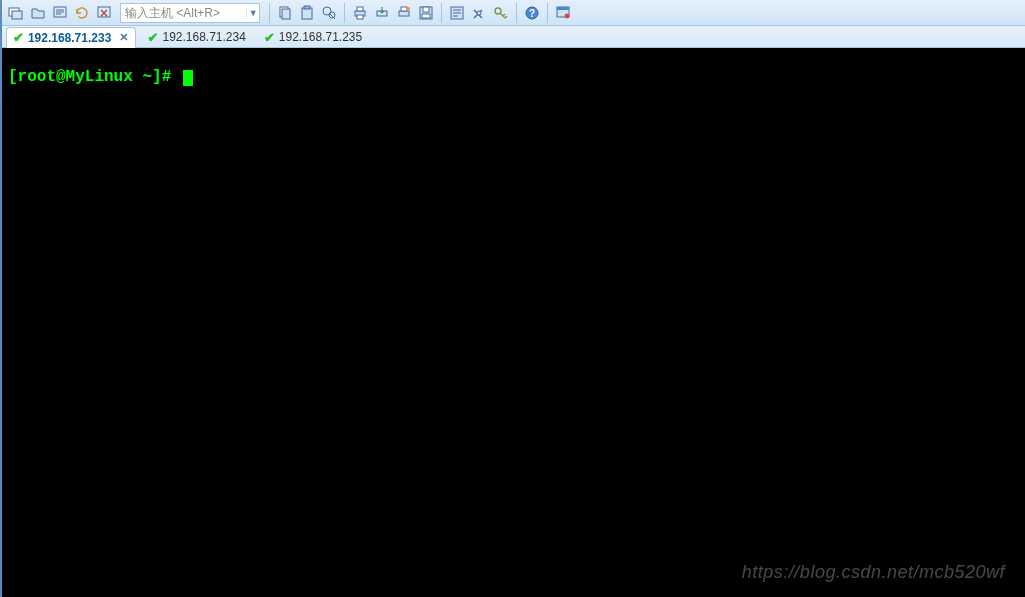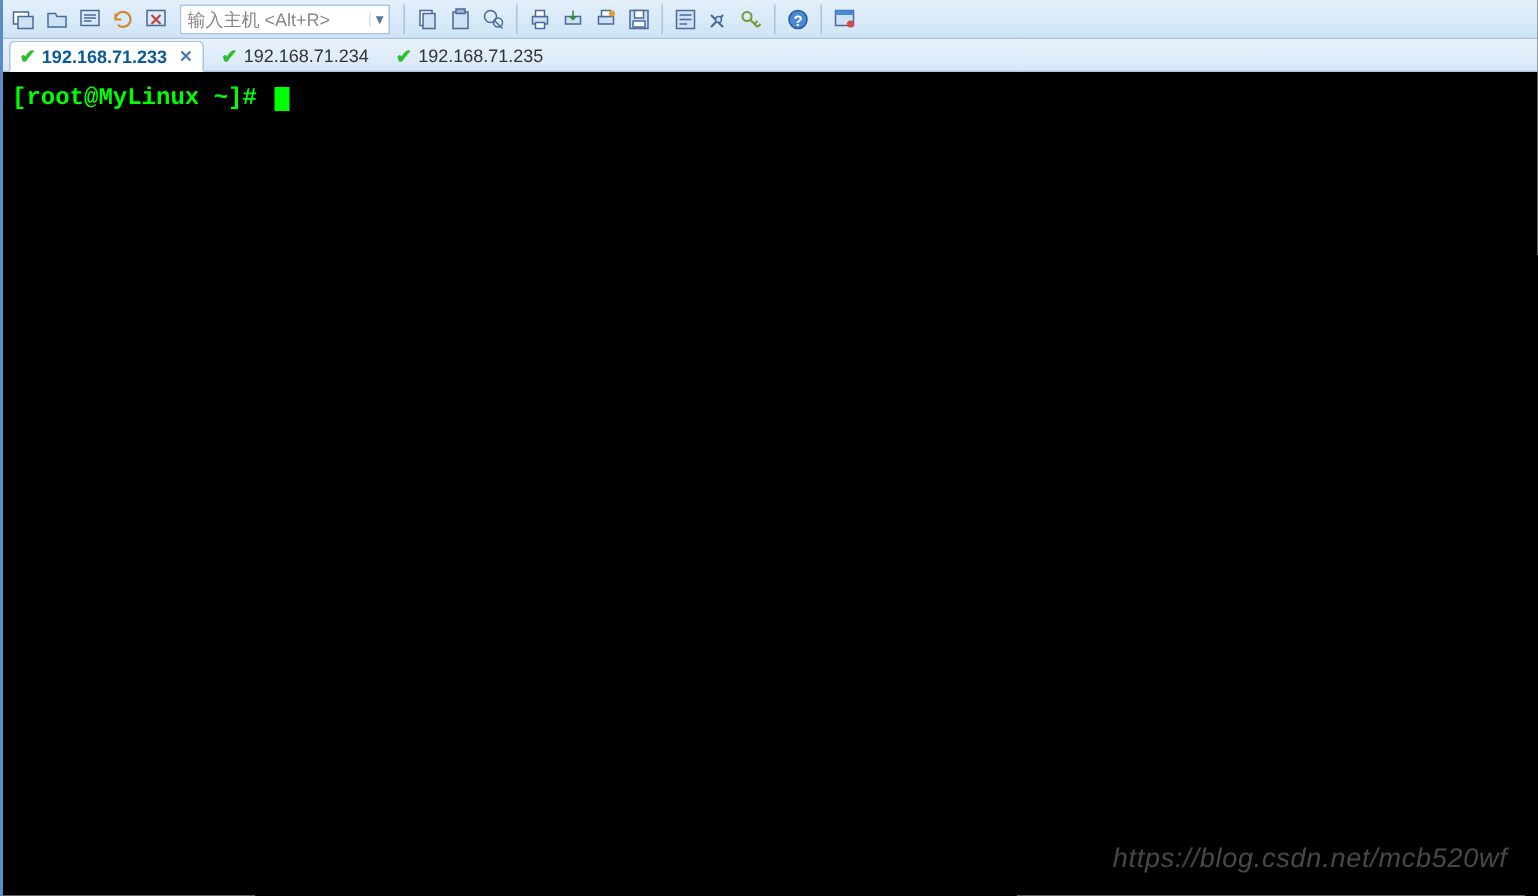--- a/index.html
+++ b/index.html
@@ -89,21 +89,21 @@
     .tab .close { margin-left:4px; color:#5578a6; font-size:11px; cursor:pointer;}
 
     
     .terminal-wrap {
       flex:1;
       background:#000;
       position:relative;
       overflow:hidden;
     }
     .terminal {
-      padding:8px 6px;
+      padding:20px 6px;
       font-family:"Courier New",monospace;
       font-size:16px;
       font-weight:bold;
       color:#00ff00;
       line-height:1.2;
       white-space:pre;
     }
     .cursor {
       display:inline-block;
       width:10px; height:16px;

